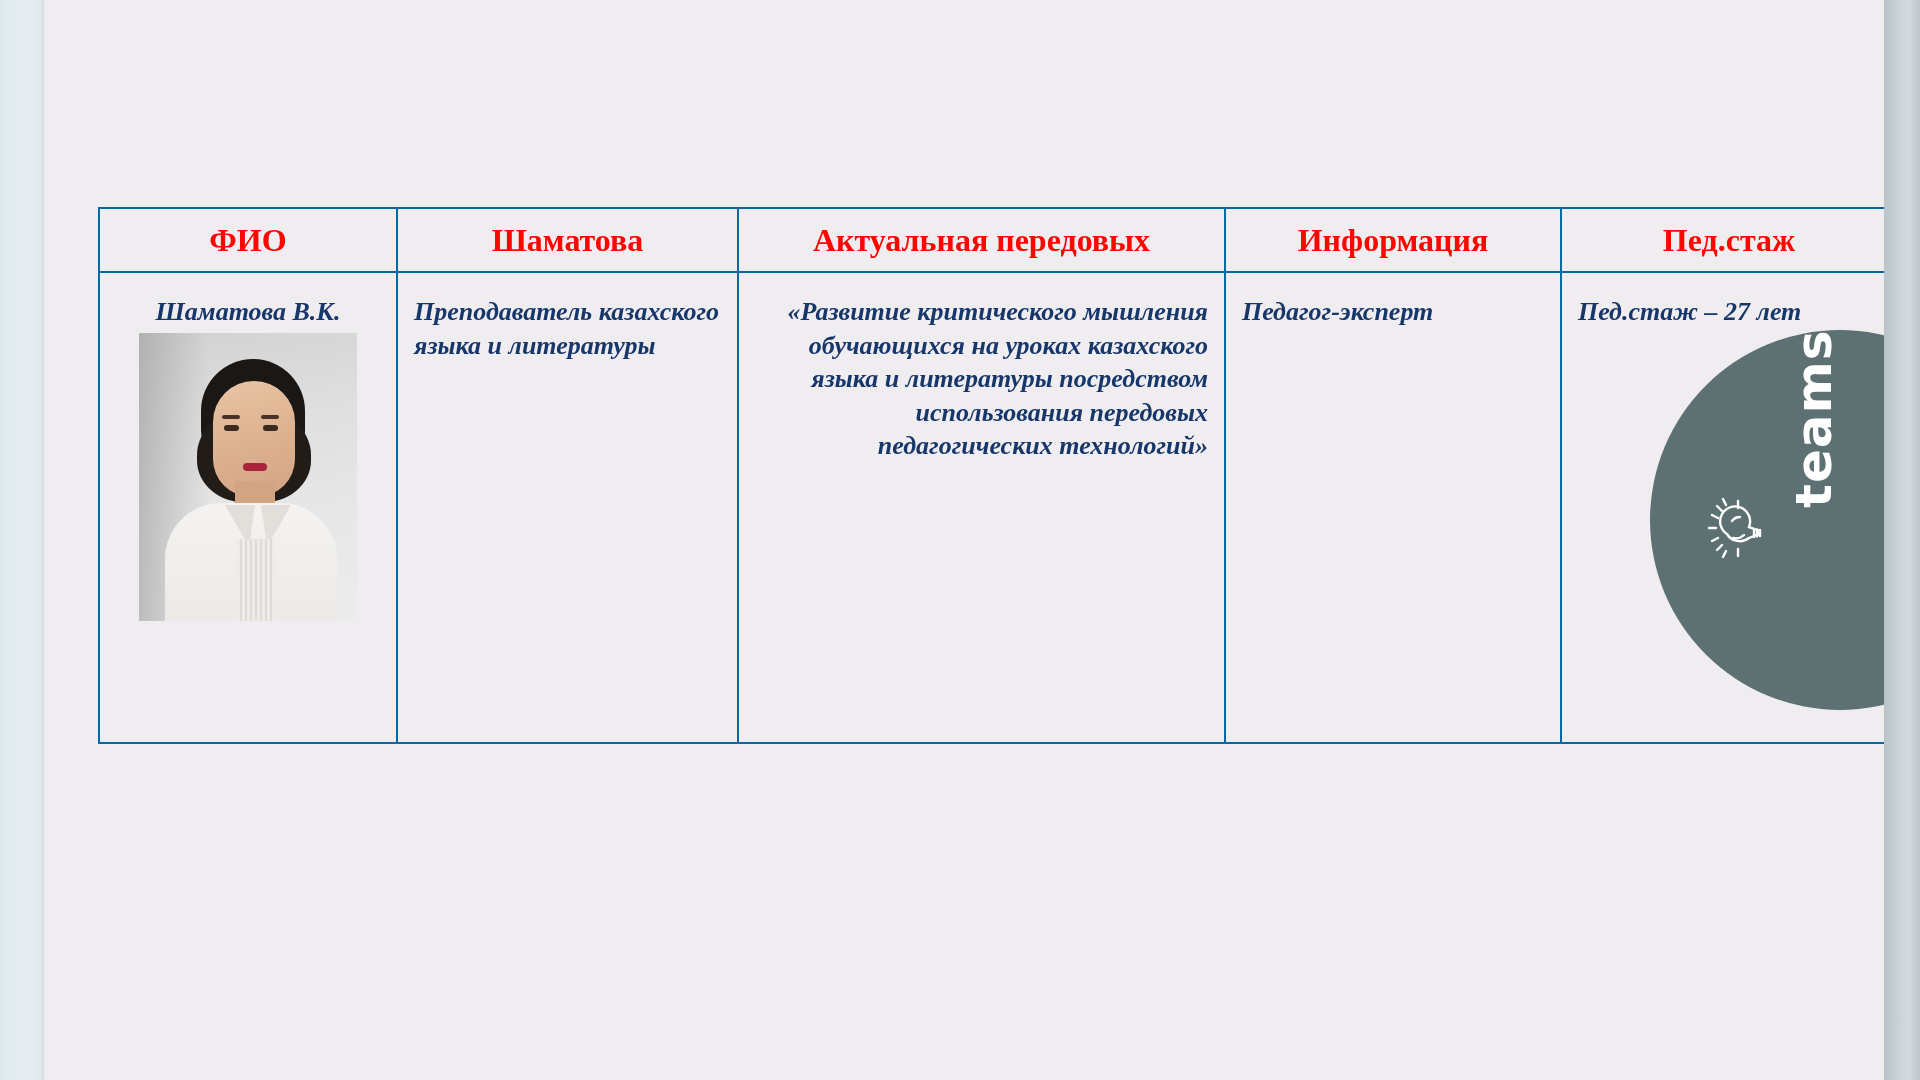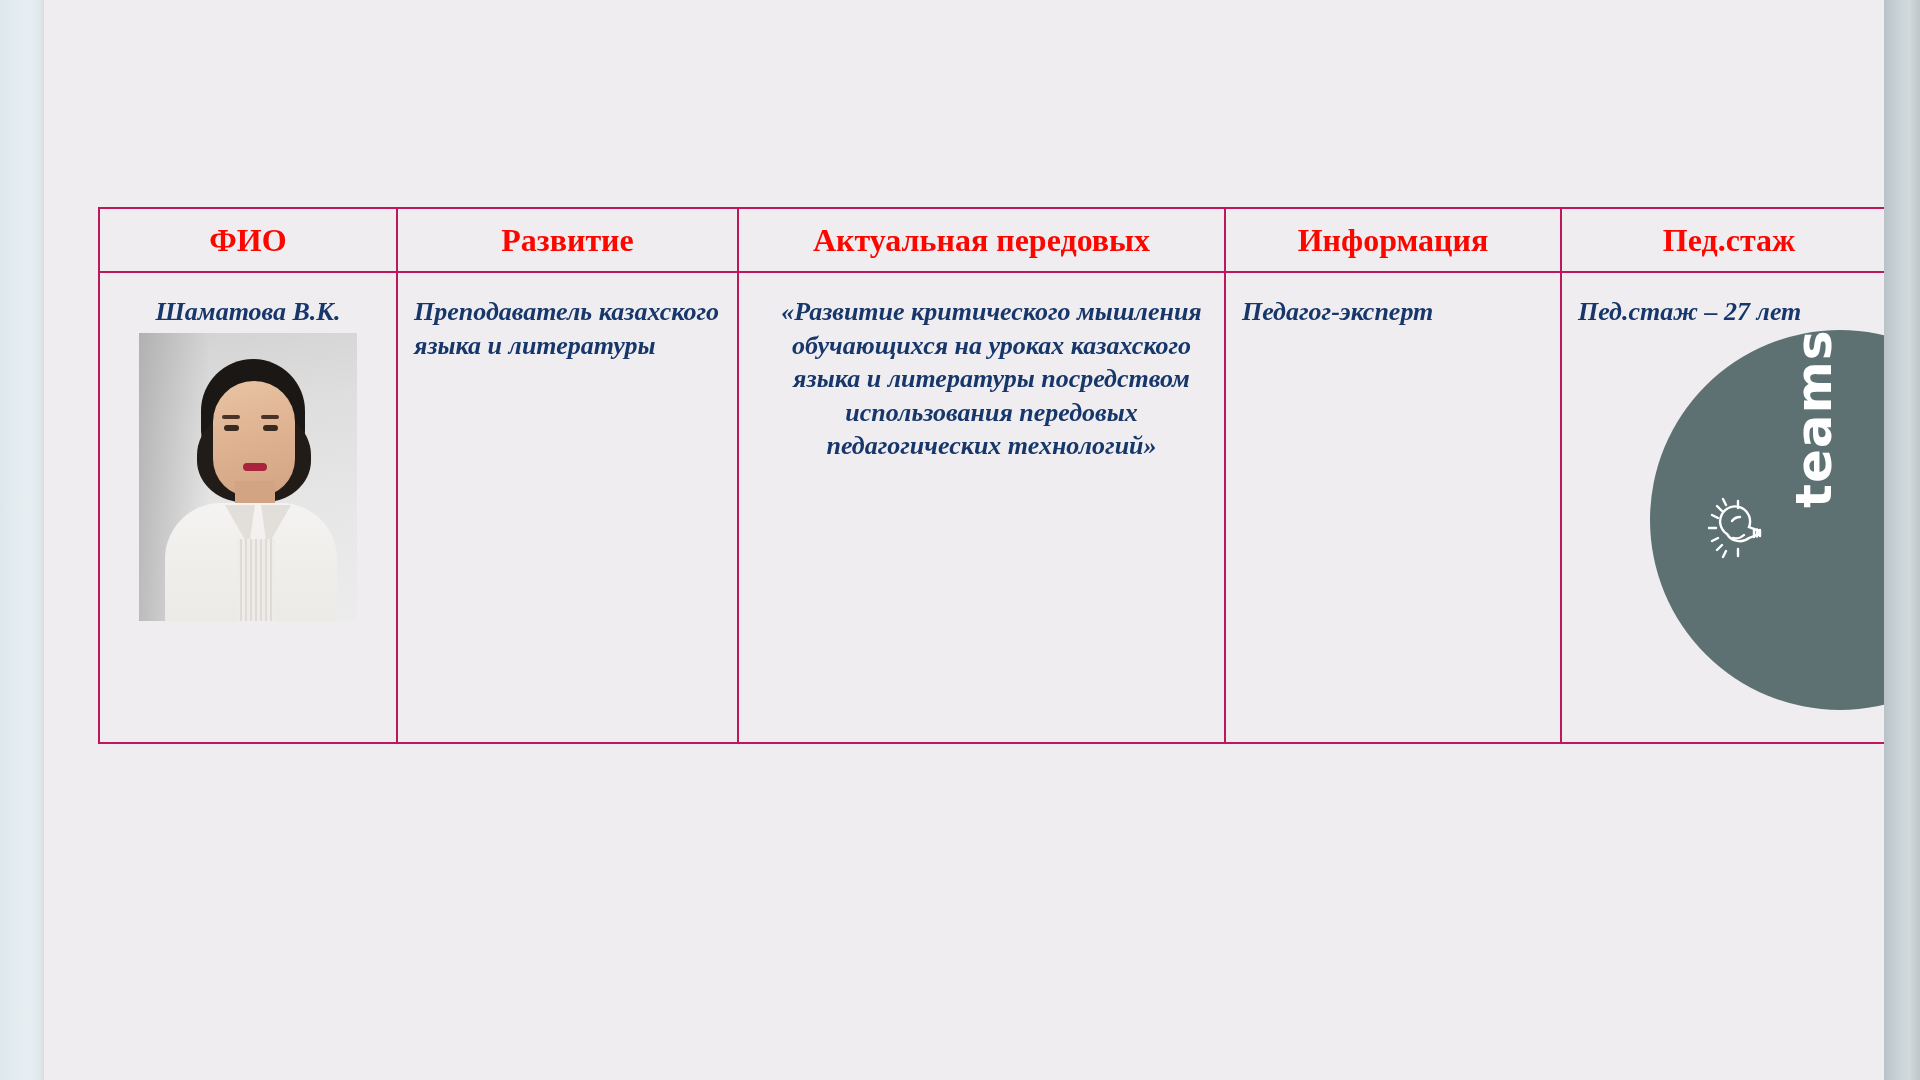--- a/index.html
+++ b/index.html
@@ -102,21 +102,21 @@
     width: 1728px;
     z-index: 4;
   }
   table.info {
     border-collapse: collapse;
     width: 1728px;
     table-layout: fixed;
     background: transparent;
   }
   table.info th, table.info td {
-    border: 2px solid #be185d;
+    border: 2px solid #0369a1;
     vertical-align: top;
     background: transparent;
   }
   table.info th {
     text-align: center;
     vertical-align: middle;
     height: 62px;
     color: #fb0700;
     font-family: "Liberation Serif", serif;
     font-weight: bold;
@@ -137,21 +137,21 @@
   .c2 { width: 327px; }
   .c3 { width: 473px; }
   .c4 { width: 322px; }
   .c5 { width: 322px; }
 
   .cell-name {
     text-align: center;
     margin-bottom: 4px;
   }
   .cell-sub { text-align: left; }
-  .cell-problem { text-align: center; margin-left: 20px; }
+  .cell-problem { text-align: right; margin-left: 20px; }
   .cell-cat { text-align: left; }
   .cell-exp { text-align: left; }
 
   
   .photo {
     position: relative;
     width: 218px;
     height: 288px;
     margin: 0 auto;
     background: linear-gradient(170deg, #d2d2d2 0%, #dedede 30%, #e7e7e7 65%, #ececec 100%);
@@ -243,21 +243,21 @@
     </svg>
   </div>
   <div class="teams-word">teams</div>
 
 
   <div class="tbl-wrap">
     <table class="info">
       <thead>
         <tr>
           <th class="c1">ФИО</th>
-          <th class="c2">Развитие</th>
+          <th class="c2">Шаматова</th>
           <th class="c3">Актуальная передовых</th>
           <th class="c4">Информация</th>
           <th class="c5">Пед.стаж</th>
         </tr>
       </thead>
       <tbody>
         <tr>
           <td class="c1">
             <div class="cell-name">Шаматова В.К.</div>
             <div class="photo">

